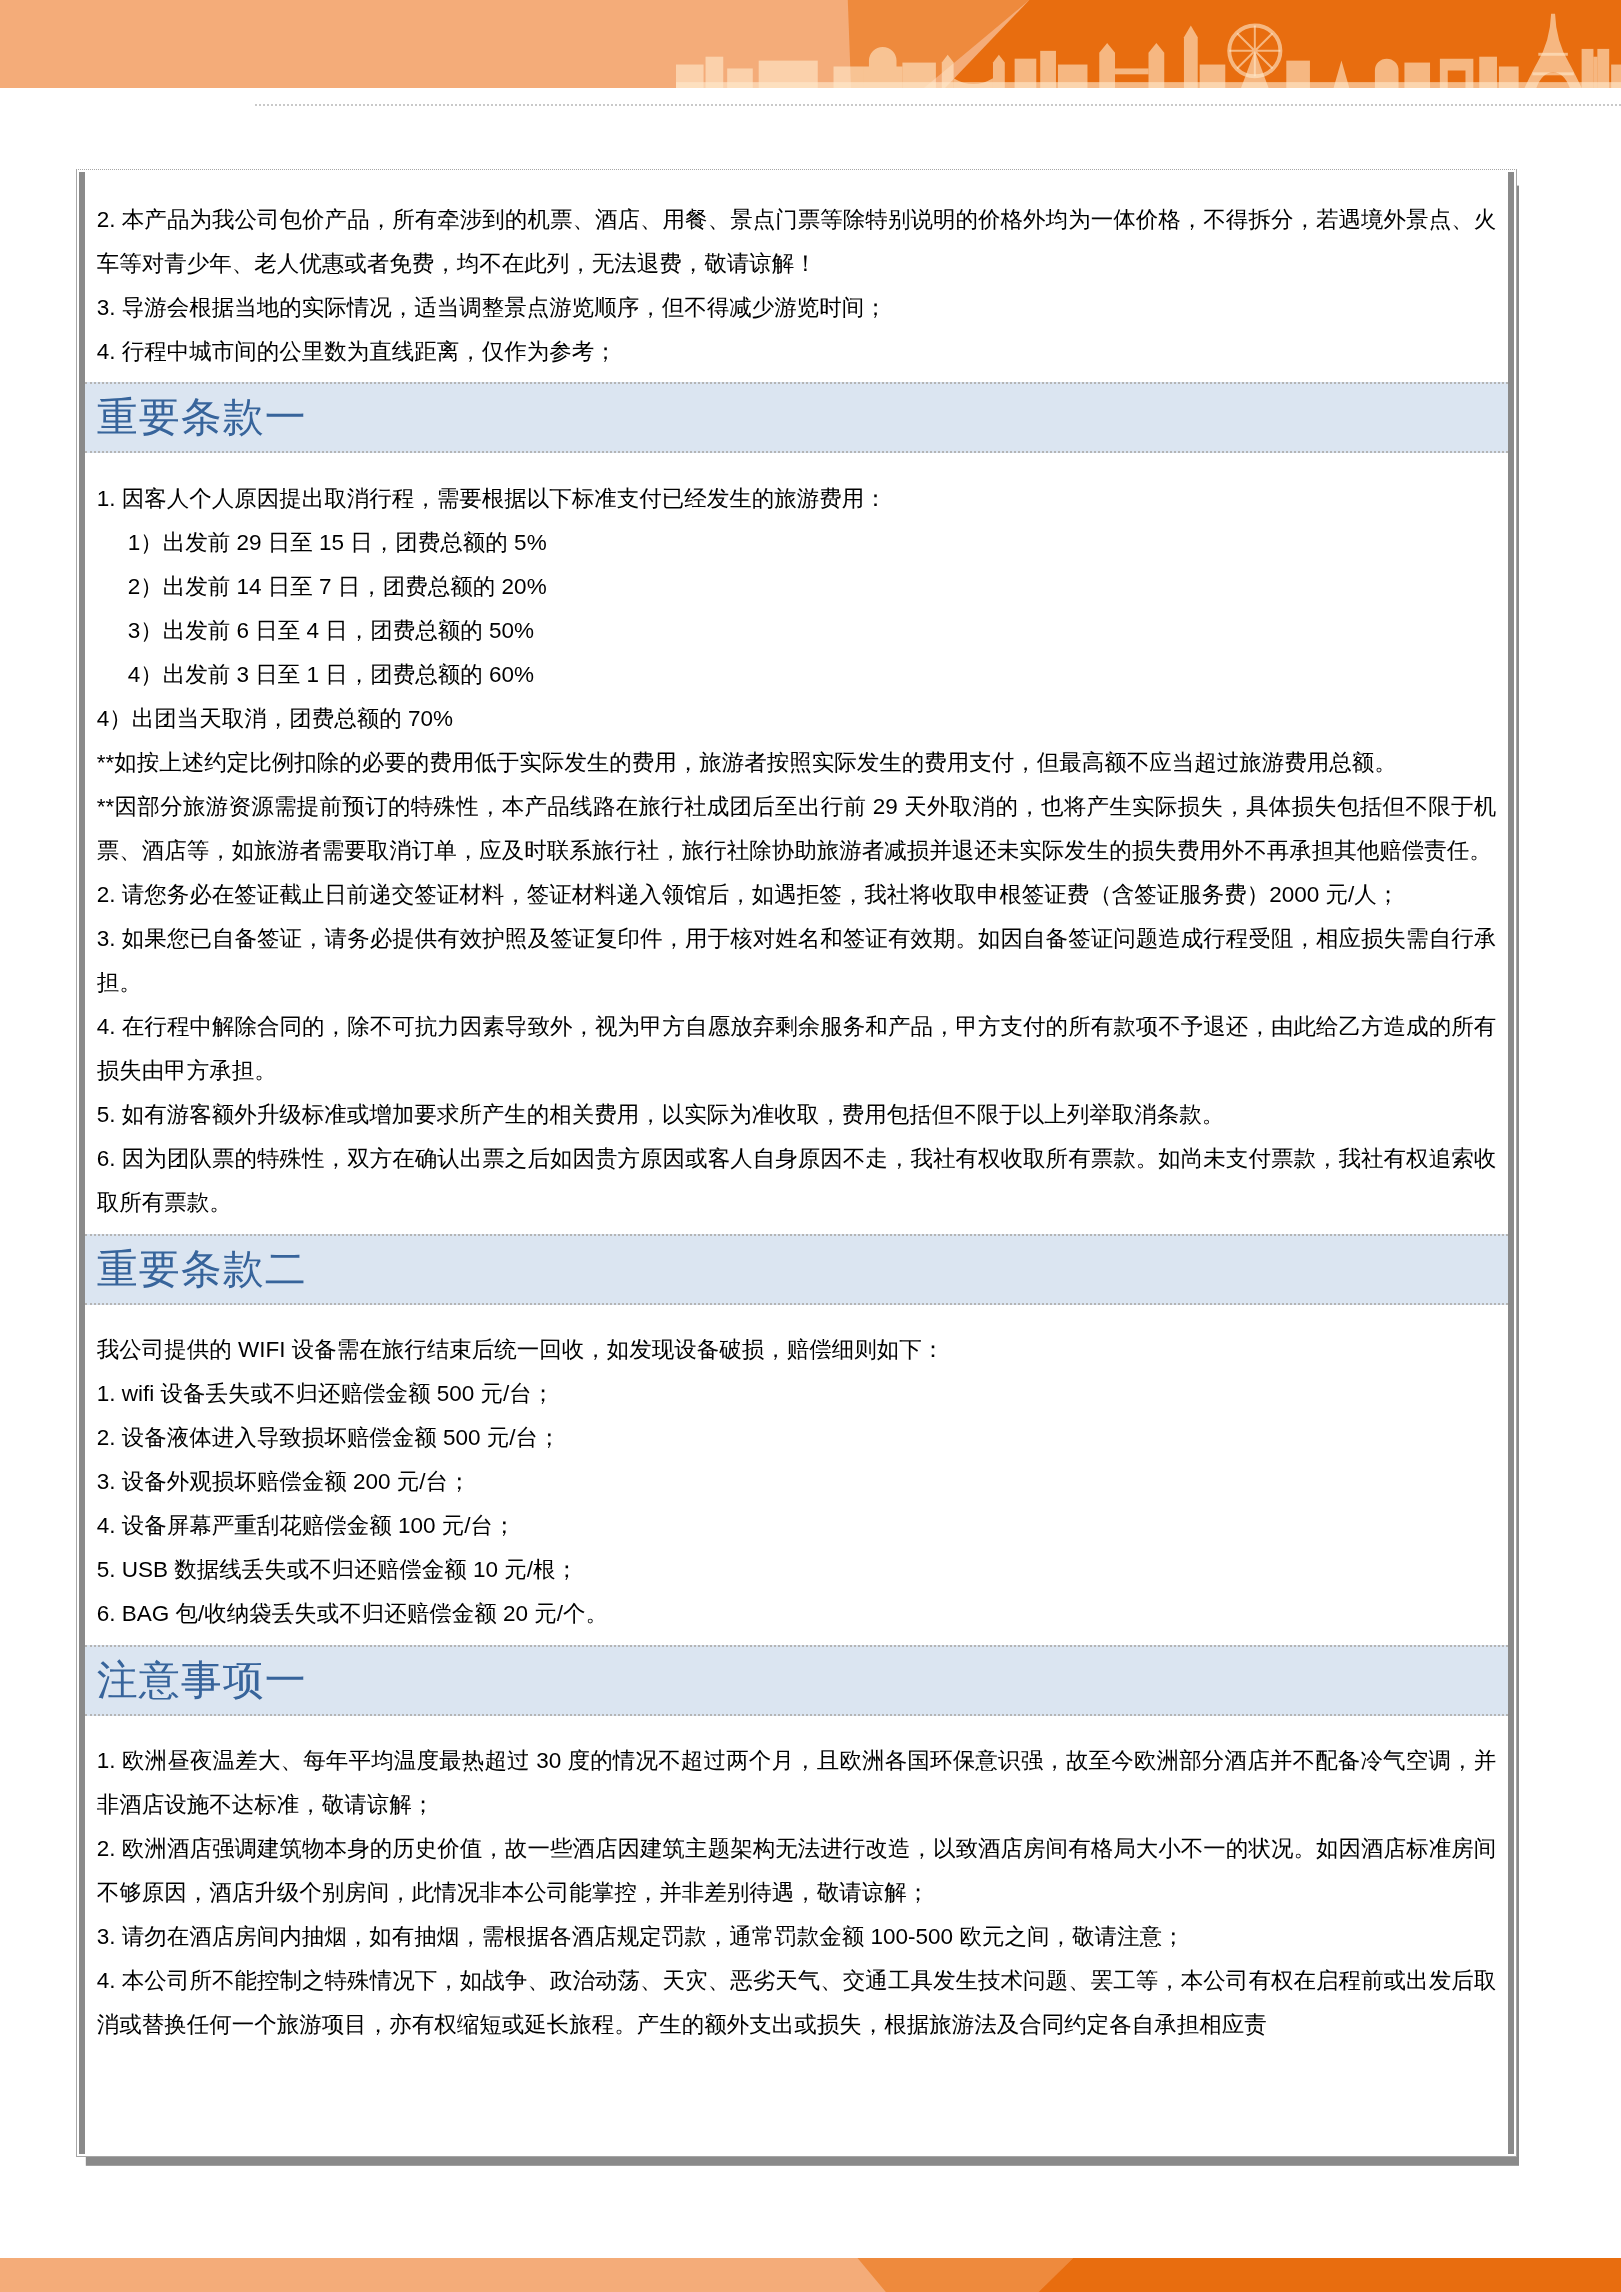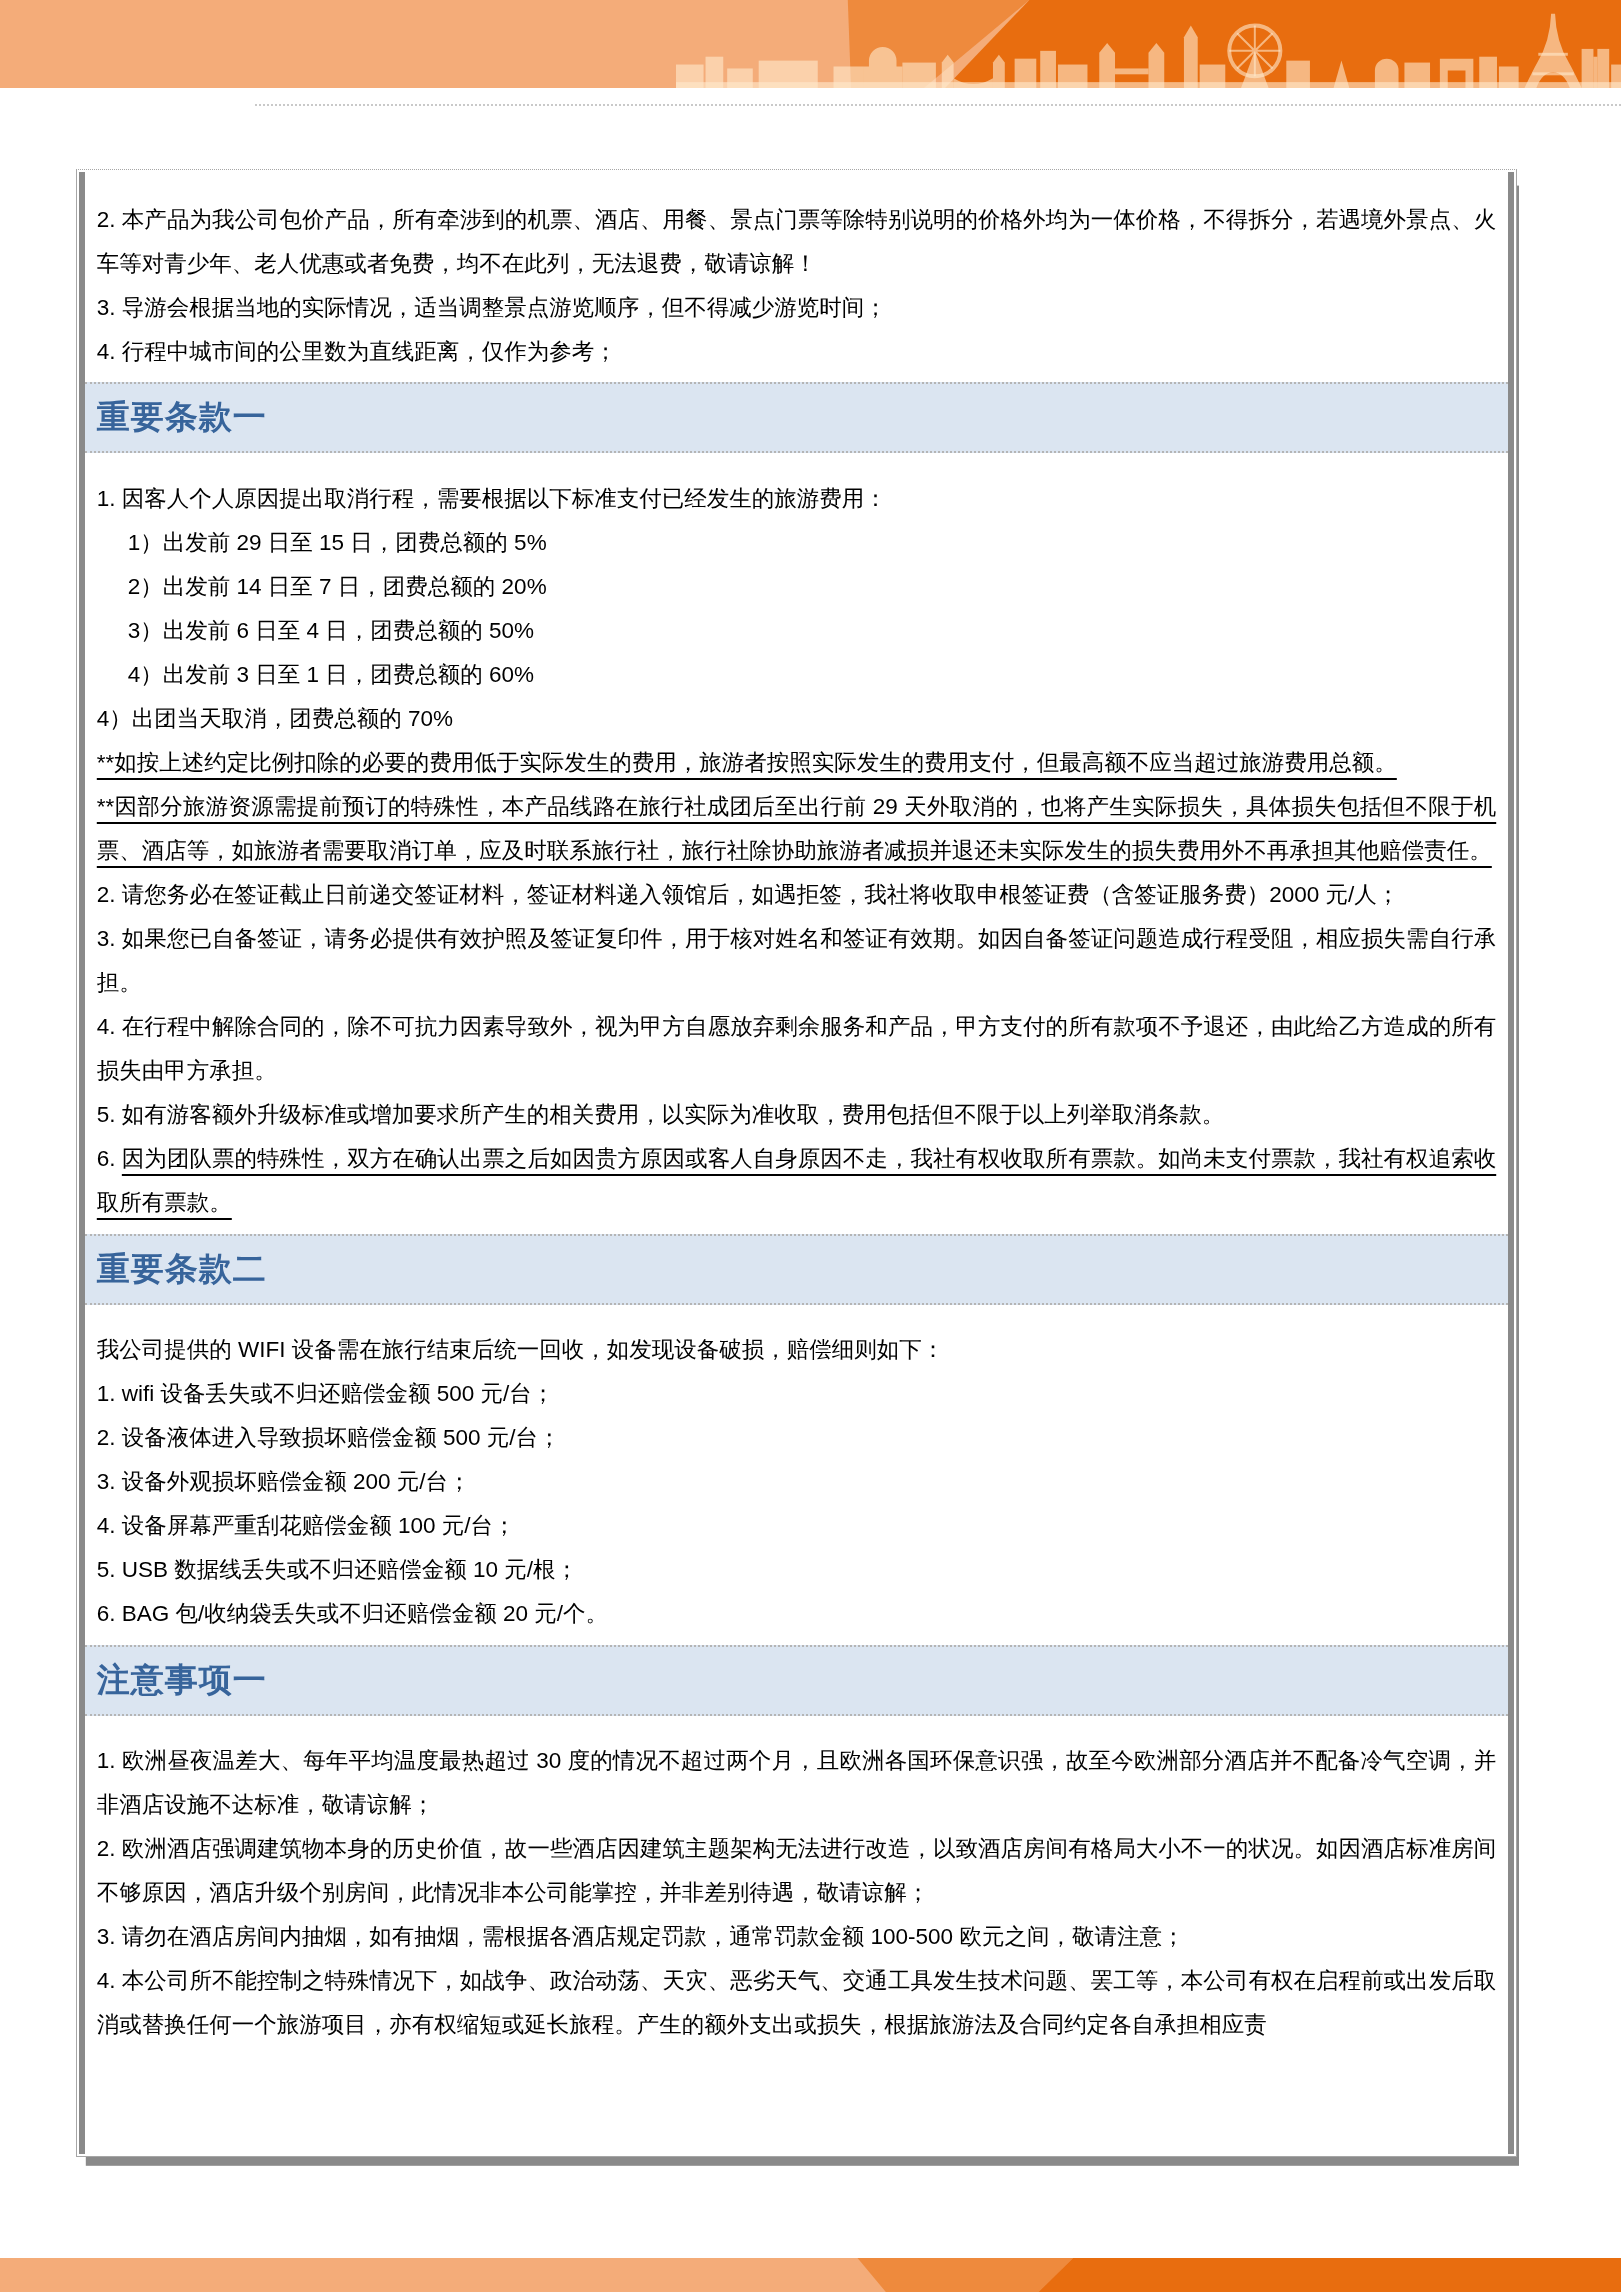--- a/index.html
+++ b/index.html
@@ -23,25 +23,25 @@
   
   .docbox { position:absolute; left:76px; top:169px; width:1441px; height:1988px;
             background:#fff; box-sizing:border-box;
             border:1px solid #a6a6a6; border-top-style:dotted;
             box-shadow:5.9px 12.7px 0 -3.9px #8a8a8a; }
   .docbox-inner { position:absolute; inset:2px; border-left:6.9px solid #8a8a8a;
             border-right:6.9px solid #8a8a8a; overflow:hidden; }
   .content { padding:25.5px 11.8px 0 11.8px; }
   .content p { margin:0; font-size:22.5px; line-height:44px; text-align:justify; }
   .indent { padding-left:31px; }
-  .u, .u span { text-decoration:underline; text-underline-offset:7.8px; text-decoration-thickness:1.5px; }
+  .u, .u span { text-underline-offset:7.8px; text-decoration-thickness:1.5px; }
   .sec-bar { height:71px; margin:8.8px -11.8px 23.5px -11.8px; background:#DBE5F1;
             border-top:2px dotted #b5b5b5; border-bottom:2px dotted #b5b5b5;
             display:flex; align-items:center; box-sizing:border-box; padding-left:11.8px; }
-  .sec-bar h2 { margin:0; font-size:33px; font-weight:bold; color:#37649B; letter-spacing:1px; }
+  .sec-bar h2 { margin:0; font-size:41px; font-weight:normal; color:#37649B; letter-spacing:1px; }
   
   .footer { position:absolute; left:0; bottom:0; width:1621px; height:35px;
             background:#F4AC79; overflow:hidden; }
   .footer .wedge-mid  { position:absolute; inset:0; background:#EE8A3D;
             clip-path:polygon(52.9% 0, 66.2% 0, 64% 100%, 54.7% 100%); }
   .footer .wedge-dark { position:absolute; inset:0; background:#E86D0F;
             clip-path:polygon(66.2% 0, 100% 0, 100% 100%, 64% 100%); }
 </style>
 </head>
 <body>

